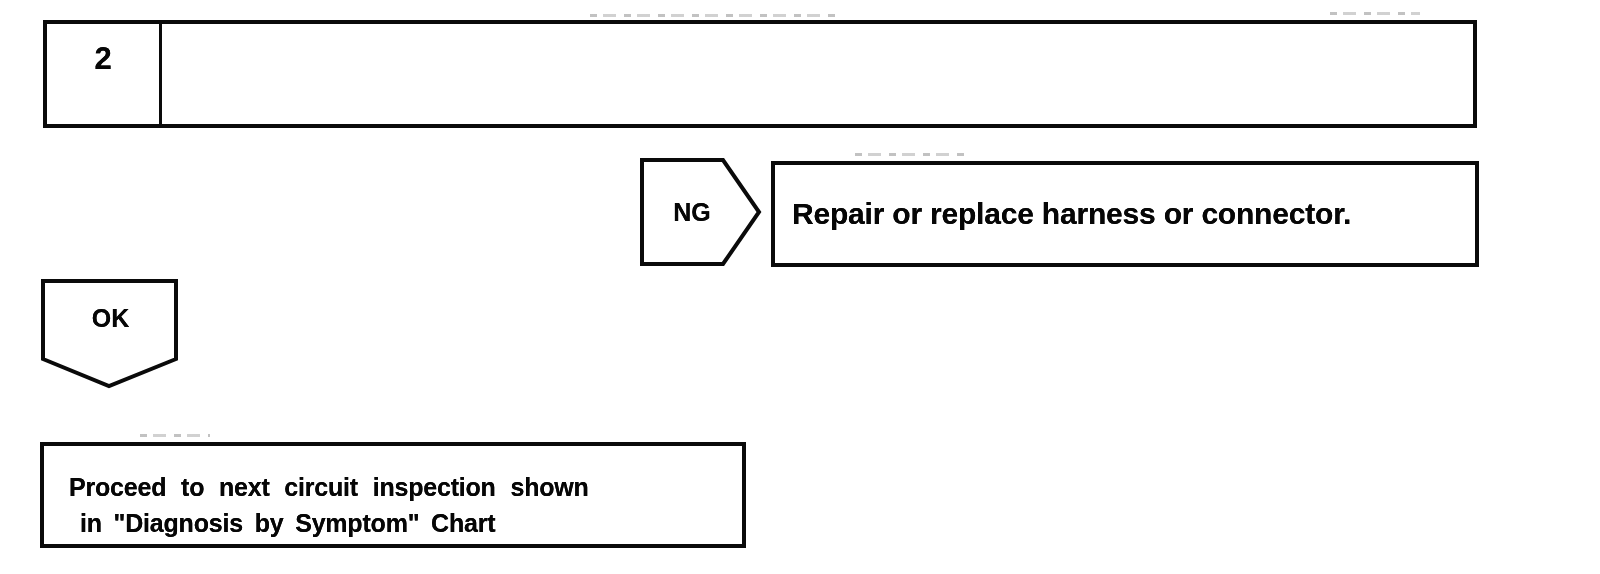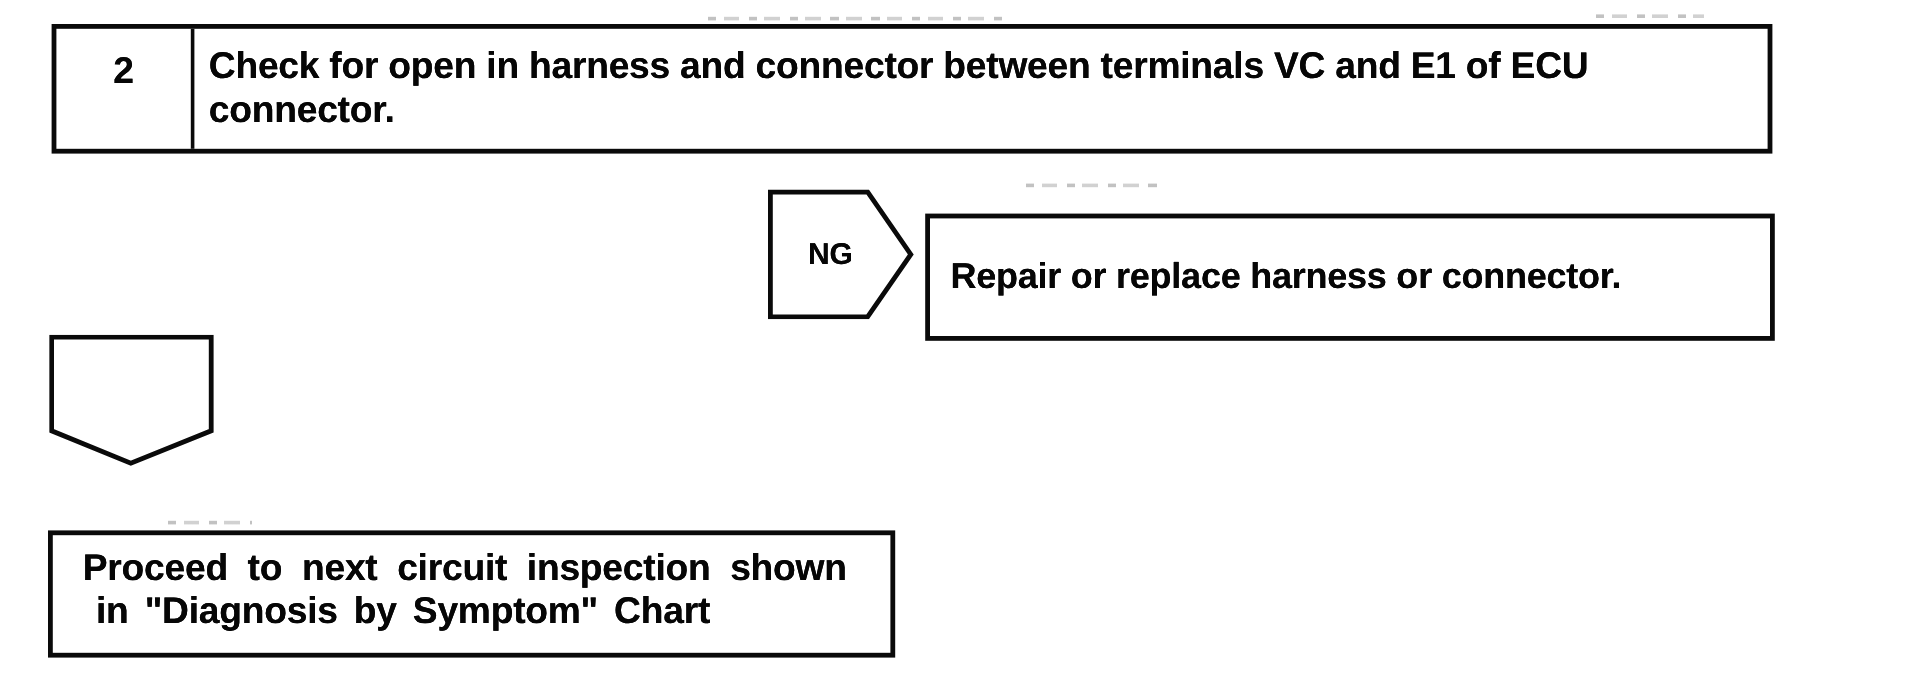--- a/index.html
+++ b/index.html
@@ -59,32 +59,31 @@
     position: absolute;
     left: 771px; top: 161px;
     width: 708px; height: 106px;
     border: 4px solid #0a0a0a;
     background: #fff;
     display: flex;
     align-items: center;
     padding-left: 17px;
     font-size: 30px;
     letter-spacing: -0.2px;
-    margin-top: 17px;
   }
 
   
   .result-box {
     position: absolute;
     left: 40px; top: 442px;
     width: 706px; height: 106px;
     border: 4px solid #0a0a0a;
     background: #fff;
-    padding-top: 9px;
-    font-size: 31px;
+    padding-top: 23px;
+    font-size: 25px;
     line-height: 36px;
   }
   .result-line-1 { padding-left: 25px; word-spacing: 8px; letter-spacing: -0.2px; }
   .result-line-2 { padding-left: 36px; word-spacing: 5px; letter-spacing: -0.2px; }
 
   
   .scan-artifact {
     position: absolute;
     height: 3px;
     opacity: 0.45;
@@ -97,37 +96,34 @@
 
 <div id="canvas">
 
   <div class="scan-artifact" style="left:590px; top:14px; width:250px;"></div>
   <div class="scan-artifact" style="left:1330px; top:12px; width:90px;"></div>
   <div class="scan-artifact" style="left:855px; top:153px; width:110px;"></div>
   <div class="scan-artifact" style="left:140px; top:434px; width:70px;"></div>
 
   <div class="step-box">
     <div class="step-number-cell ink">2</div>
-    <div class="step-text">
-      <div class="ink">Check for open in harness and connector between terminals VC and E1 of ECU</div>
-      <div class="ink">connector.</div>
-    </div>
   </div>
 
   <svg class="shape-svg" style="left:640px; top:158px;" width="122" height="108" viewBox="0 0 122 108">
     <polygon points="2,2 83,2 119,54 83,106 2,106" fill="#ffffff" stroke="#0a0a0a" stroke-width="4" stroke-linejoin="miter"></polygon>
   </svg>
   <div class="shape-label ink" id="ng-label">NG</div>
 
   <div class="action-box">
     <span class="ink">Repair or replace harness or connector.</span>
   </div>
 
   <svg class="shape-svg" style="left:41px; top:279px;" width="139" height="111" viewBox="0 0 139 111">
     <polygon points="2,2 135,2 135,80 68,107 2,80" fill="#ffffff" stroke="#0a0a0a" stroke-width="4" stroke-linejoin="miter"></polygon>
   </svg>
+  <div class="shape-label ink" id="ok-label">OK</div>
 
   <div class="result-box">
     <div class="result-line-1 ink">Proceed to next circuit inspection shown</div>
     <div class="result-line-2 ink">in "Diagnosis by Symptom" Chart</div>
   </div>
 
 </div>
 
 </body></html>

